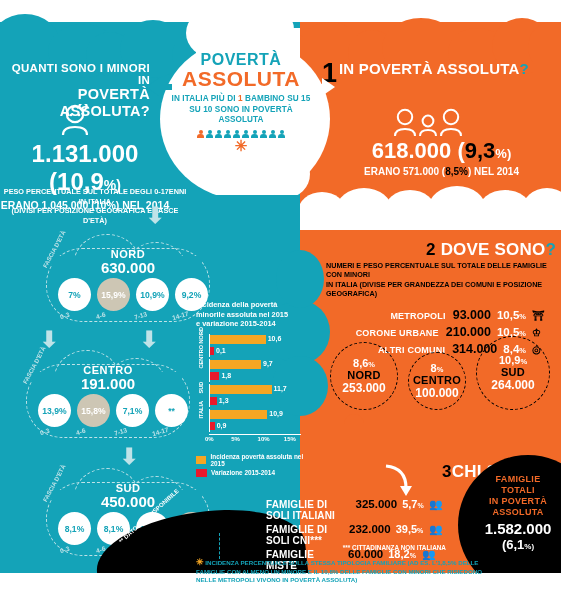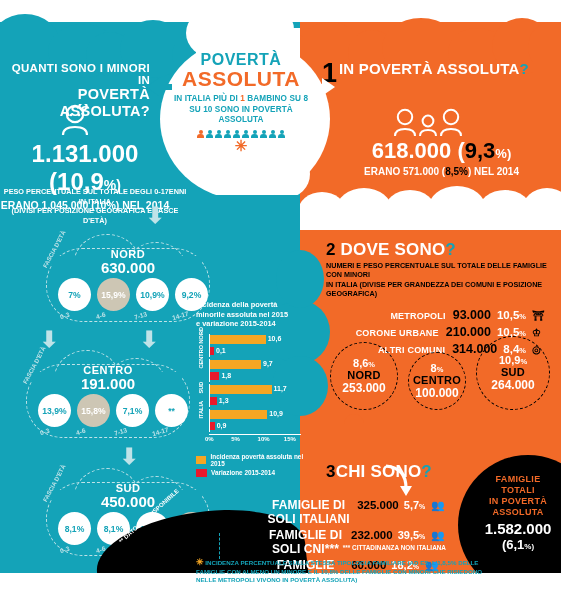--- a/index.html
+++ b/index.html
@@ -96,21 +96,21 @@
 
   .fam-icon{position:absolute;left:392px;top:108px;width:72px;height:30px;z-index:20;}
   .big-right{position:absolute;left:322px;top:138px;width:239px;text-align:center;color:#ffffff;z-index:20;}
   .big-right .n{font-size:22px;font-weight:bold;}
   .big-right .n b{color:#000000;}
   .big-right .n small{font-size:13px;}
   .big-right .prev{font-size:10px;font-weight:bold;margin-top:2px;}
   .big-right .prev b{color:#000000;}
 
   .sec{position:absolute;z-index:24;}
-  .sec .hd{font-size:17px;font-weight:bold;color:#ffffff;letter-spacing:.2px;}
+  .sec .hd{font-size:17px;font-weight:bold;color:#ffffff;letter-spacing:.2px;text-align:right;}
   .sec .hd .sn{color:#000000;}
   .sec .hd .qm{color:#14a3b8;}
   .sec .sub{font-size:7.2px;font-weight:bold;color:#000000;line-height:9px;margin-top:1px;}
 
   .rowlist{margin-top:10px;}
   .rowlist .r{display:flex;align-items:baseline;justify-content:flex-end;margin-bottom:3px;font-weight:bold;}
   .rowlist .lab{color:#ffffff;font-size:9px;letter-spacing:.2px;}
   .rowlist .val{color:#000000;font-size:12.5px;margin-left:7px;}
   .rowlist .pct{color:#ffffff;font-size:11.5px;margin-left:6px;}
   .rowlist .pct s{font-size:7.5px;text-decoration:none;}
@@ -118,21 +118,21 @@
 
   .circ3{position:absolute;display:flex;align-items:flex-end;gap:10px;z-index:24;}
   .c3{border:1.8px dashed #000000;border-radius:50%;display:flex;flex-direction:column;align-items:center;justify-content:center;text-align:center;}
   .c3 .p{color:#ffffff;font-size:11px;font-weight:bold;}
   .c3 .p s{font-size:7.5px;text-decoration:none;}
   .c3 .nm{color:#000000;font-size:11px;font-weight:bold;letter-spacing:.3px;}
   .c3 .vv{color:#ffffff;font-size:12px;font-weight:bold;}
 
   .chi-rows{margin-top:8px;}
   .chi-rows .r{display:flex;align-items:baseline;justify-content:flex-end;margin-bottom:2px;font-weight:bold;}
-  .chi-rows .lab{color:#ffffff;font-size:12px;letter-spacing:.1px;text-align:center;}
+  .chi-rows .lab{color:#ffffff;font-size:10px;letter-spacing:.1px;}
   .chi-rows .val{color:#000000;font-size:11.5px;margin-left:6px;}
   .chi-rows .pct{color:#ffffff;font-size:11px;margin-left:5px;}
   .chi-rows .pct s{font-size:7px;text-decoration:none;}
   .chi-rows .ic{margin-left:6px;width:26px;color:#000000;font-size:11px;letter-spacing:1px;}
   .cni-note{text-align:right;color:#ffffff;font-size:6.4px;font-weight:bold;margin-top:4px;}
 
   .black-circle{position:absolute;left:458px;top:455px;width:140px;height:140px;background:#000000;border-radius:50%;z-index:26;}
   .bc-txt{position:absolute;left:470px;top:474px;width:96px;text-align:center;z-index:27;}
   .bc-txt .t{color:#f26a28;font-size:9px;font-weight:bold;line-height:11px;letter-spacing:.3px;}
   .bc-txt .v{color:#ffffff;font-size:15px;font-weight:bold;margin-top:2px;}
@@ -203,21 +203,21 @@
   <div class="center-circle"></div>
   <div class="arrow-l2"></div>
   <div class="arrow-l"></div>
   <div class="arrow-r2"></div>
   <div class="arrow-r"></div>
 
   <div class="cc-inner">
     <div class="cc-t1">POVERTÀ</div>
     <div class="cc-t2">ASSOLUTA</div>
     <div class="cc-sub">
-      <div><span>IN ITALIA PIÙ DI </span><b>1</b><span> BAMBINO SU 8</span></div>
+      <div><span>IN ITALIA PIÙ DI </span><b>1</b><span> BAMBINO SU 15</span></div>
       <div>SU 10 SONO IN POVERTÀ ASSOLUTA</div>
     </div>
     <div class="cc-people">
       <i class="o"></i><i></i><i></i><i></i><i></i><i></i><i></i><i></i><i></i><i></i>
     </div>
     <div class="ast">✳</div>
   </div>
 
   <div class="q-left">
     <div class="l1">QUANTI SONO I MINORI IN</div>

